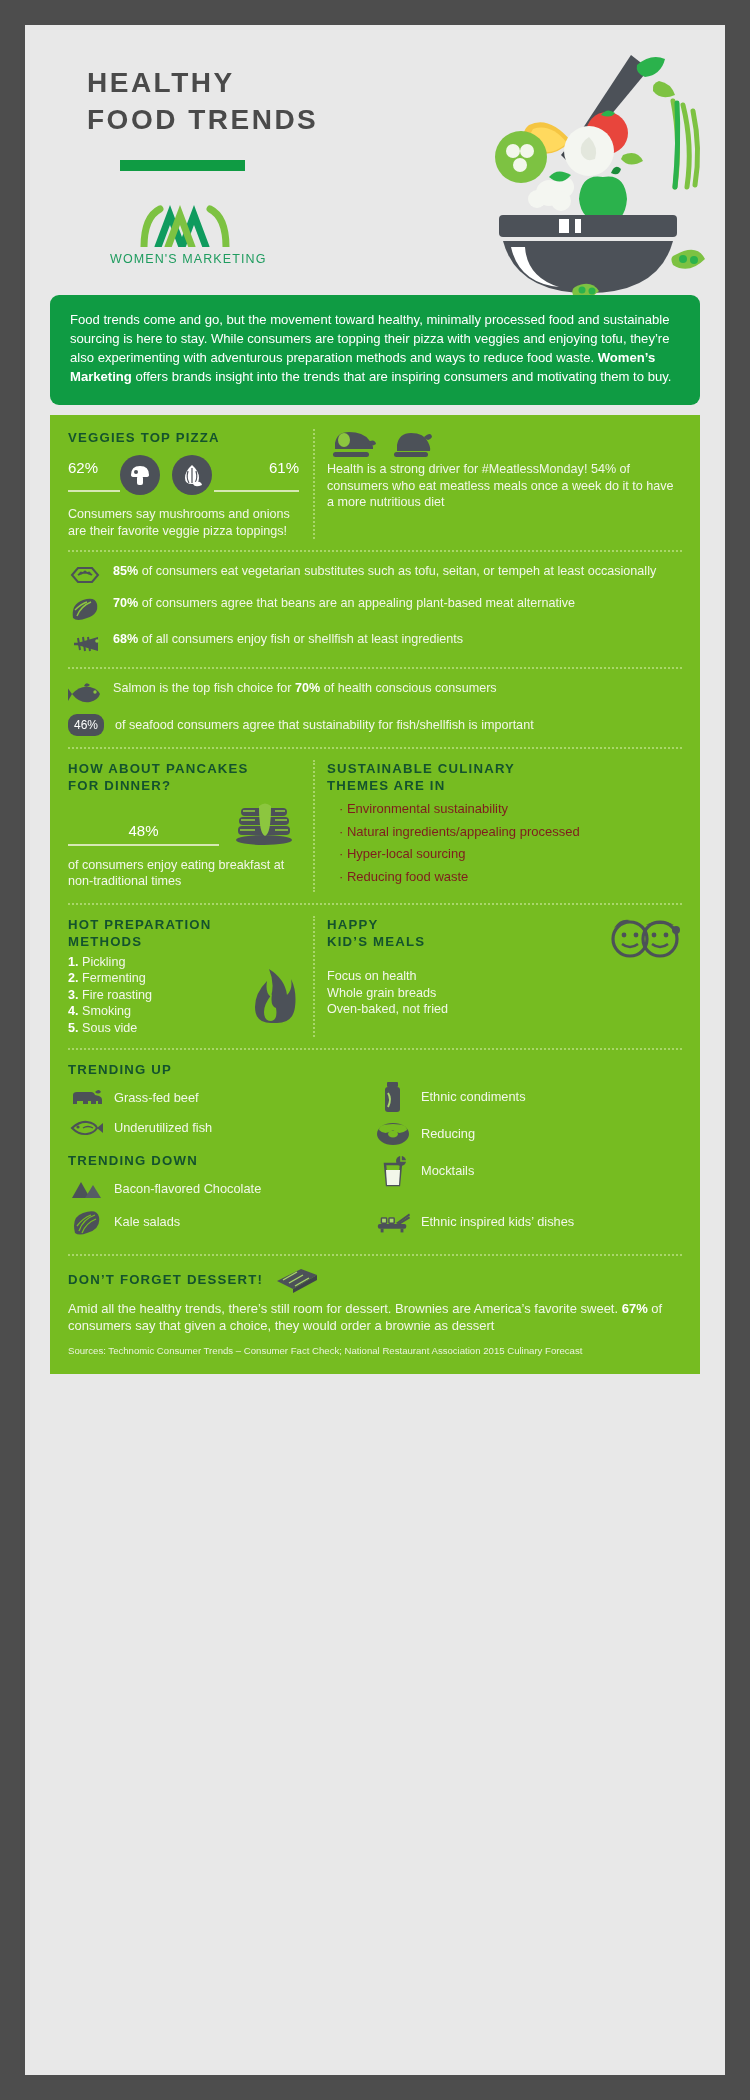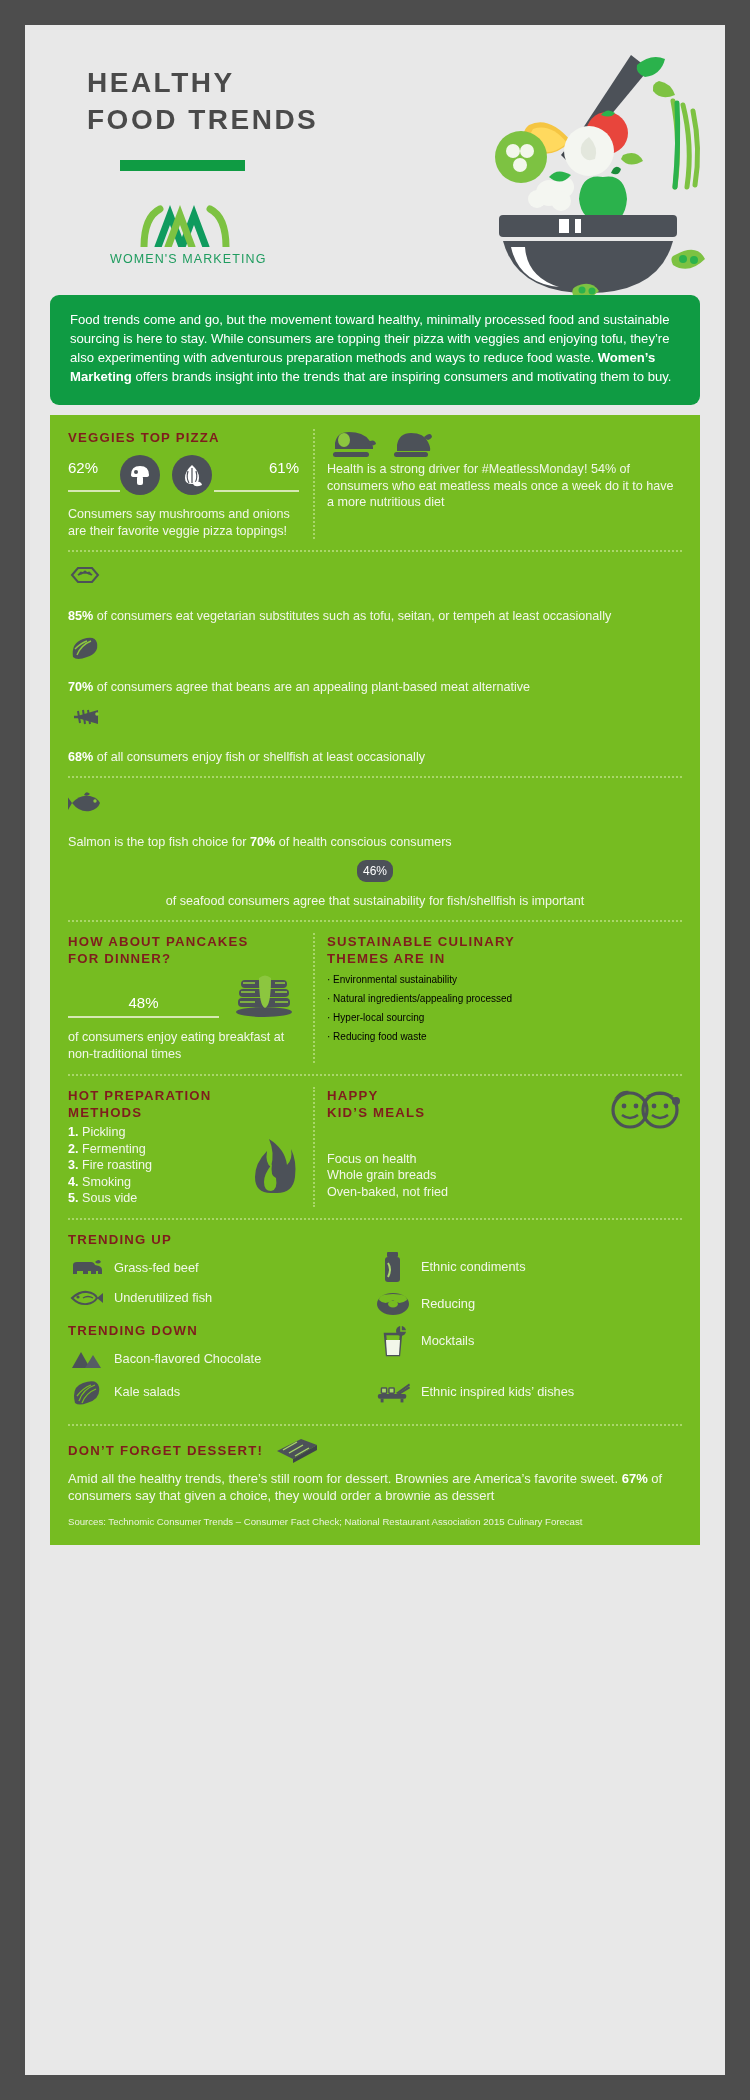--- a/index.html
+++ b/index.html
@@ -38,21 +38,21 @@
   }
   .intro b { font-weight:bold; }
 
   
   .panel {
     margin:10px 25px 0 25px; background:#76bc21; color:#ffffff;
     padding:14px 18px 16px 18px;
   }
   .sechead {
     font-size:13.2px; font-weight:bold; letter-spacing:1.2px;
-    text-transform:uppercase; color:#7f1d1d; line-height:1.3;
+    text-transform:uppercase; color:#14532d; line-height:1.3;
   }
   .body-txt { font-size:12.6px; line-height:1.32; color:#f2f7ea; }
   .dotted-h {
     height:0; border-top:2px dotted #a9d66a; margin:11px 0 11px 0;
   }
 
   .two { display:flex; }
   .col-l { width:245px; padding-right:14px; }
   .vdot { width:0; border-left:2px dotted #a9d66a; margin:0 12px 0 0; }
   .col-r { flex:1; }
@@ -60,31 +60,31 @@
   
   .pizza-row { display:flex; align-items:center; margin-top:9px; }
   .pct-big { font-size:15px; color:#ffffff; }
   .pct-rule { height:2px; background:#d6e8b4; }
   .circ {
     width:40px; height:40px; border-radius:50%; background:#4c5158;
     display:flex; align-items:center; justify-content:center; flex:0 0 auto;
   }
 
   
-  .stat { display:flex; align-items:flex-start; gap:11px; margin:9px 0;flex-direction:column; }
+  .stat { display:flex; align-items:flex-start; gap:11px; margin:9px 0; }
   .stat .ic { width:34px; flex:0 0 34px; display:flex; justify-content:center; padding-top:1px; }
   .stat .tx { font-size:12.6px; line-height:1.3; color:#f2f7ea; }
   .stat .tx b { color:#ffffff; font-weight:bold; }
   .badge {
     background:#4c5158; color:#ffffff; font-size:12px; padding:4px 6px;
     border-radius:9px; flex:0 0 auto;
   }
 
   .num { font-weight:bold; color:#ffffff; }
-  .bullet { font-size:10px; line-height:1.3; color:#000000; margin:6px 0; }
+  .bullet { font-size:13px; line-height:1.3; color:#7f1d1d; margin:6px 12px; }
 
   .trend-grid { display:flex; }
   .trend-col { width:50%; }
   .trow { display:flex; align-items:center; gap:10px; margin:8px 0; }
   .trow .ic { width:36px; flex:0 0 36px; display:flex; justify-content:center; }
   .trow .tx { font-size:12.8px; line-height:1.25; color:#f2f7ea; }
 
   .sources { font-size:9.6px; line-height:1.35; color:#eaf3dc; margin-top:11px; }
 
   svg { display:block; }
@@ -274,21 +274,21 @@
             <path d="M6 12 L30 5 L30 19 Z" fill="#4c5158"></path>
             <path d="M6 12 H26" stroke="#4c5158" stroke-width="2.5"></path>
             <g stroke="#4c5158" stroke-width="2">
                 <path d="M10 6 L12 18"></path>
                 <path d="M15 5 L17 19"></path>
                 <path d="M20 5 L22 19"></path>
               </g>
             <circle cx="29" cy="9" r="1.8" fill="#8cc63f"></circle>
           </svg>
         </span>
-        <span class="tx"><b>68%</b><span> of all consumers enjoy fish or shellfish at least occasionally</span></span>
+        <span class="tx"><b>68%</b><span> of all consumers enjoy fish or shellfish at least ingredients</span></span>
       </div>
     </div>
 
     <div class="dotted-h"></div>
 
     <div>
       <div class="stat">
         <span class="ic">
           <svg width="34" height="24" viewBox="0 0 34 24">
             <path d="M4 13 q8 -9 18 -7 q8 2 10 7 q-2 6 -10 8 q-10 2 -18 -8z" fill="#4c5158"></path>
@@ -391,21 +391,21 @@
               <path d="M6 12 q6 -10 16 -8 q-10 4 -16 8z" fill="#4c5158"></path>
               <circle cx="52" cy="23" r="17" fill="none" stroke="#4c5158" stroke-width="3.2"></circle>
               <circle cx="46" cy="19" r="2.4" fill="#4c5158"></circle>
                 <circle cx="58" cy="19" r="2.4" fill="#4c5158"></circle>
               <path d="M44 28 q8 6 16 0" stroke="#4c5158" stroke-width="2.6" fill="none"></path>
               <path d="M38 9 q14 -8 28 0 q-14 -2 -28 0z" fill="#4c5158"></path>
               <circle cx="68" cy="14" r="4" fill="#4c5158"></circle>
             </svg>
           </span>
         </div>
-        <div class="body-txt" style="margin-top:20px">Focus on health</div>
+        <div class="body-txt" style="margin-top:8px">Focus on health</div>
         <div class="body-txt">Whole grain breads</div>
         <div class="body-txt">Oven-baked, not fried</div>
       </div>
     </div>
 
     <div class="dotted-h"></div>
 
     <div class="trend-grid">
       <div class="trend-col">
         <div class="sechead">TRENDING UP</div>

